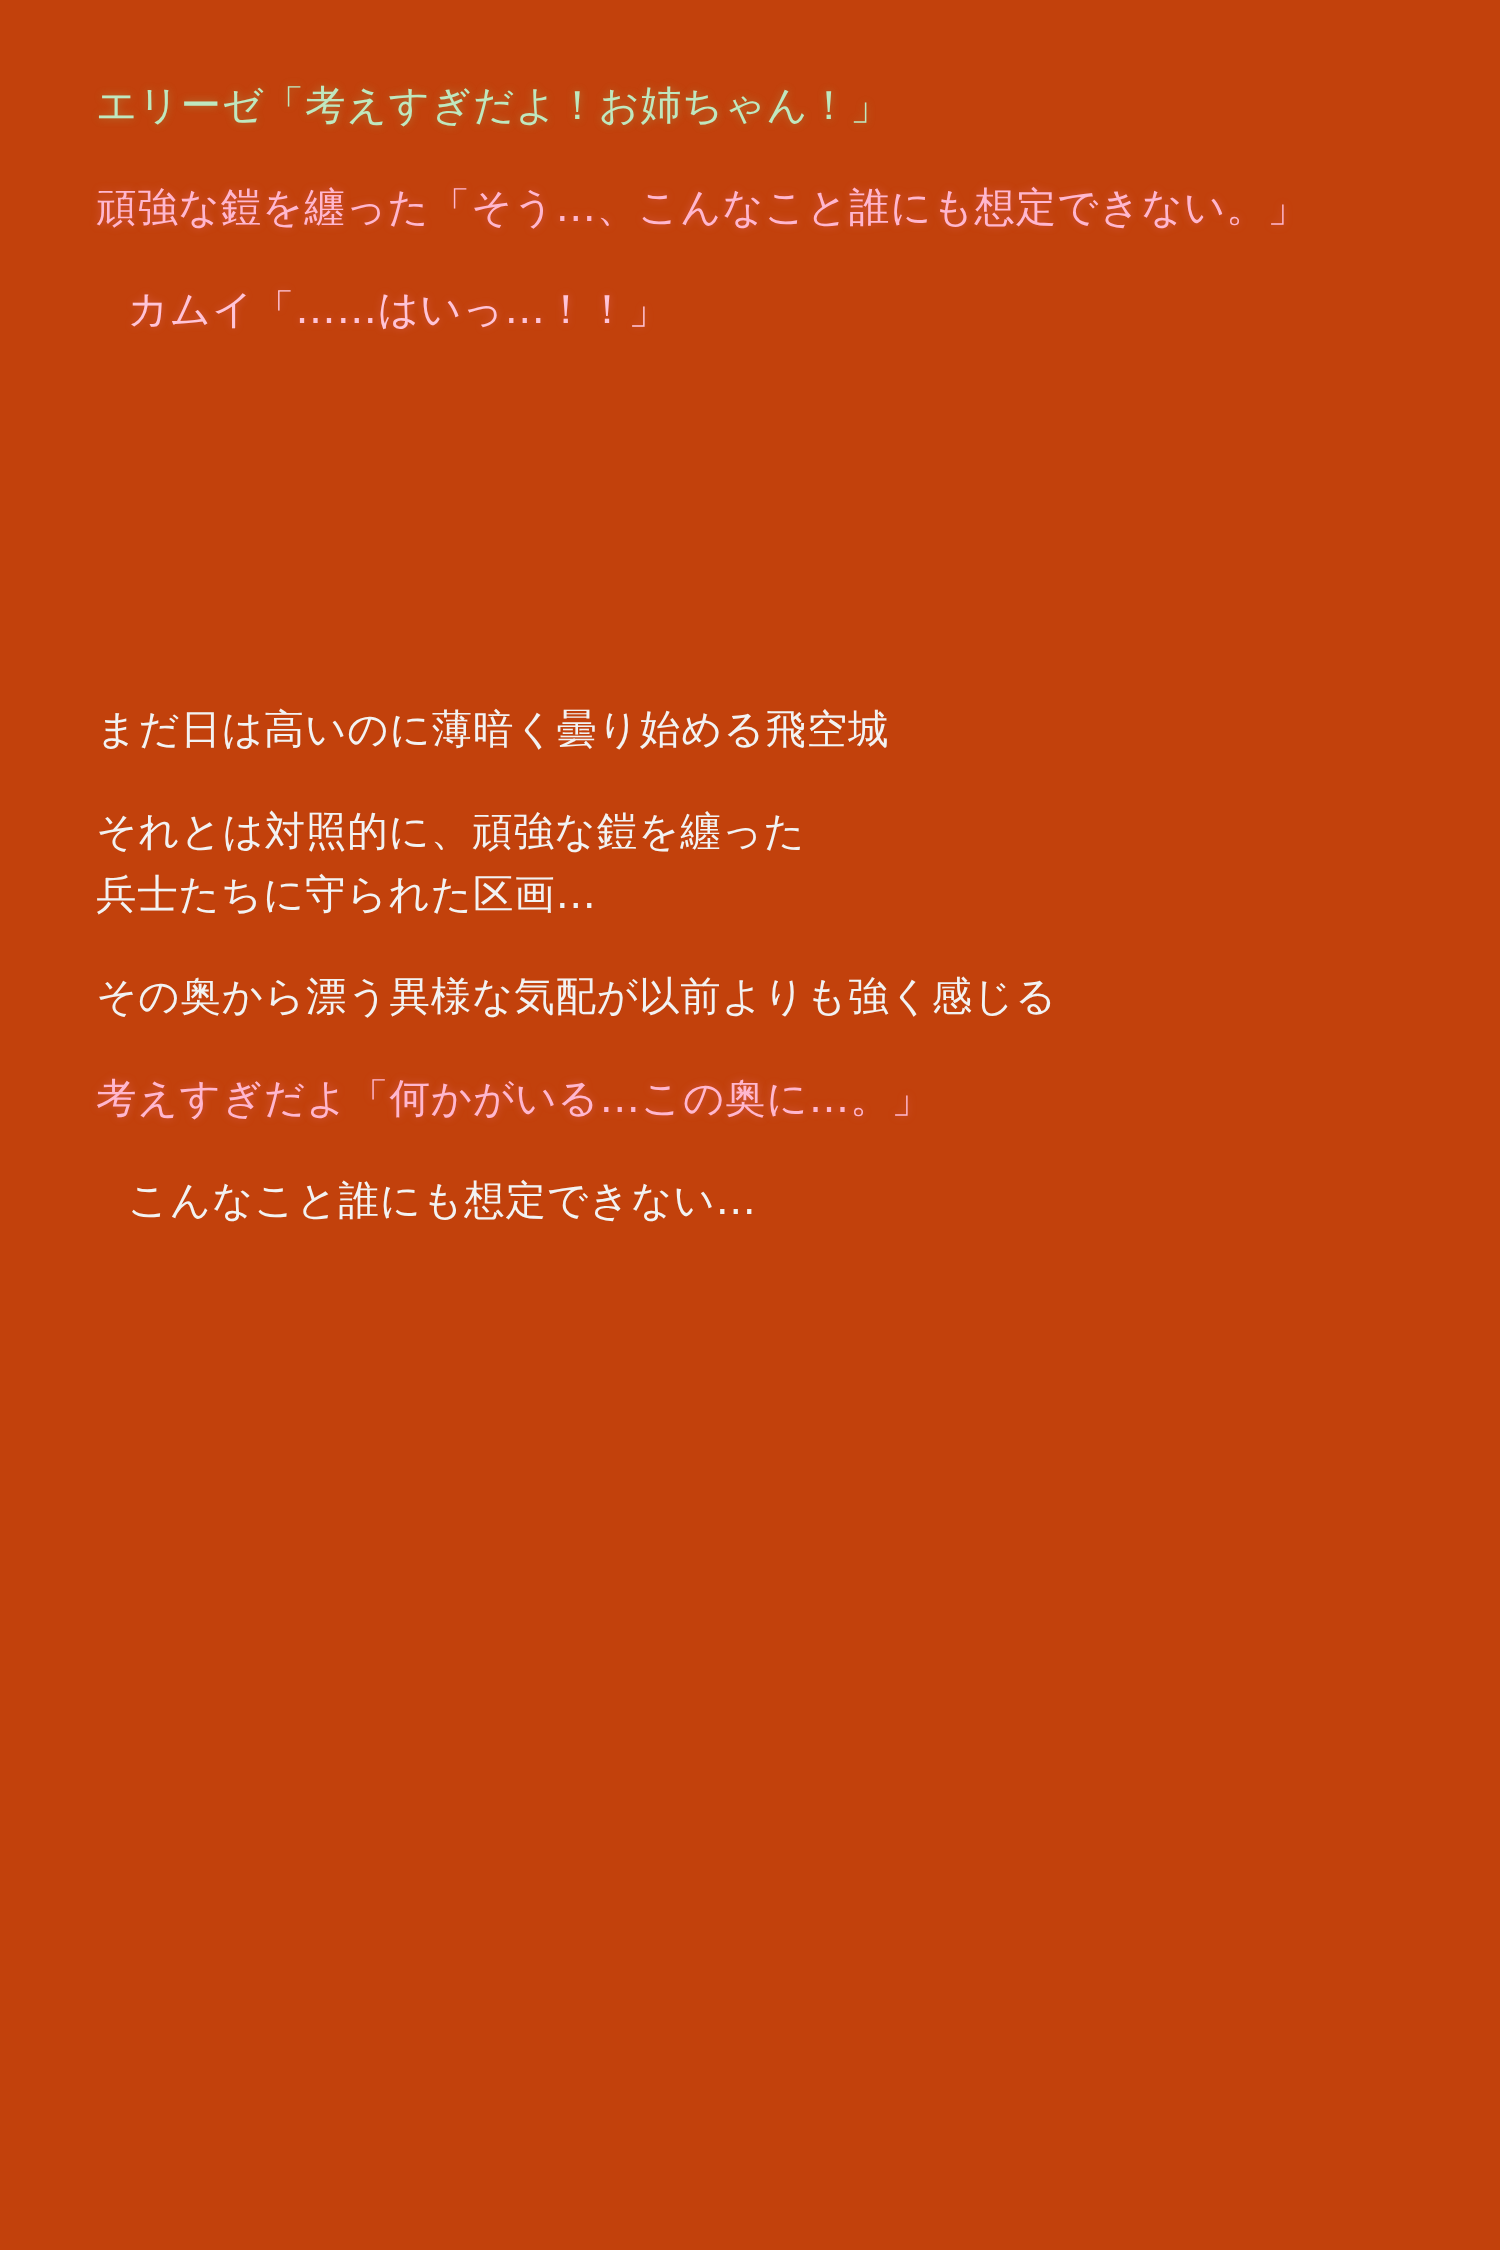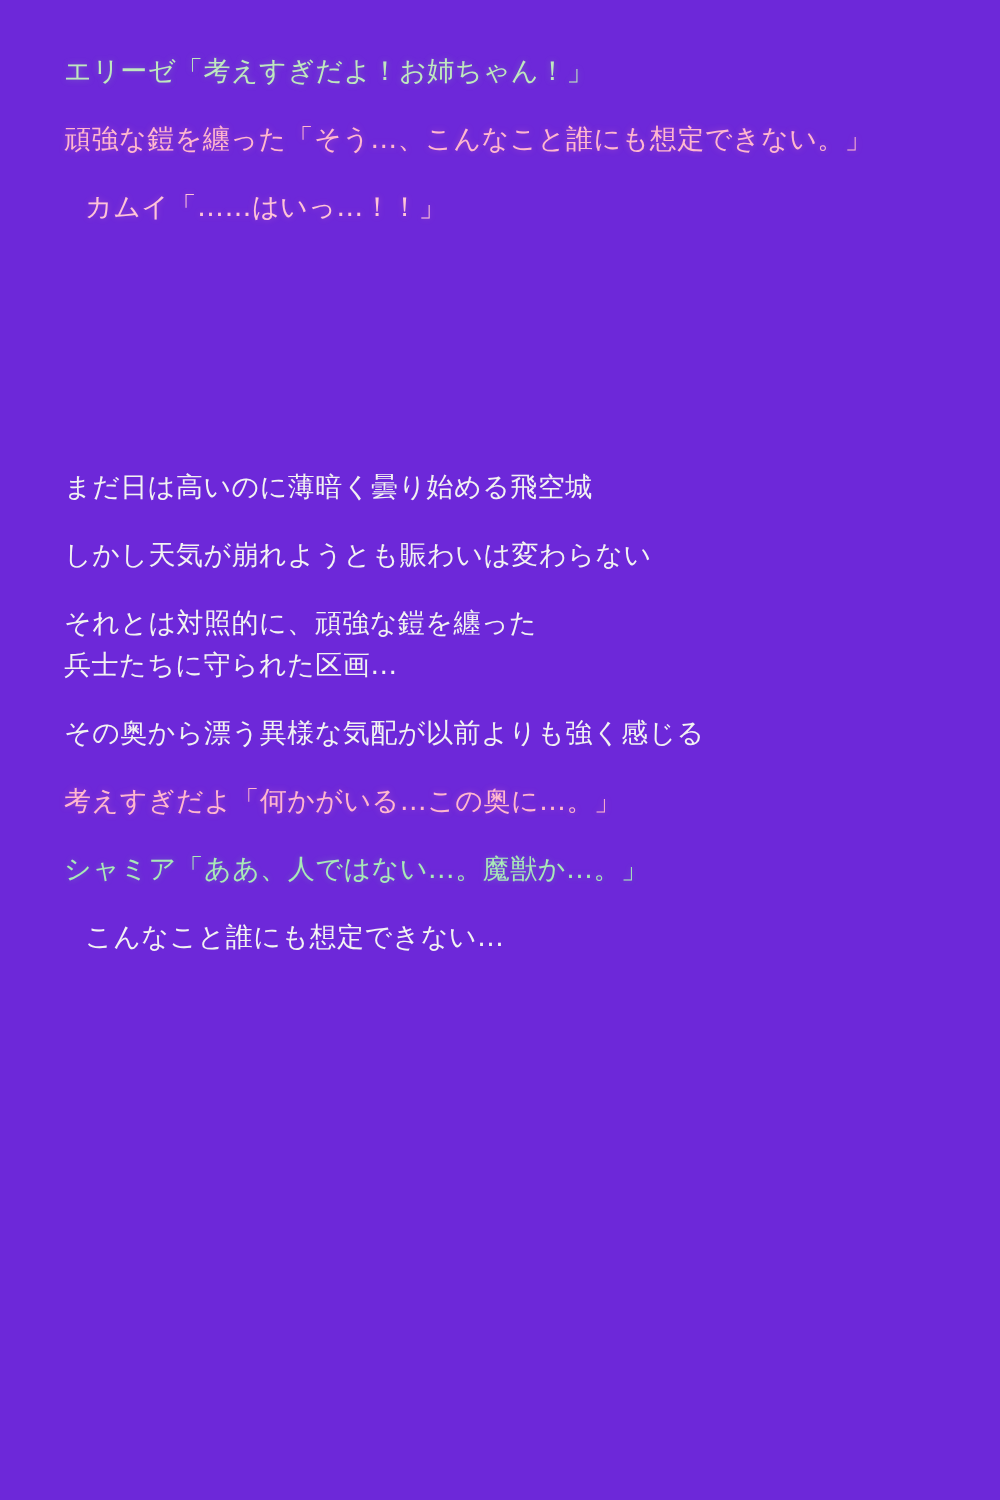--- a/index.html
+++ b/index.html
@@ -10,21 +10,21 @@
   body {
     width: 1000px;
     height: 1500px;
     overflow: hidden;
     font-family: "DejaVu Sans", "Liberation Sans", sans-serif;
   }
   .page {
     position: relative;
     width: 1000px;
     height: 1500px;
-    background: #6d28d9;
+    background: #c2410c;
   }
   .block {
     position: absolute;
     left: 64px;
     right: 40px;
   }
   .line {
     font-size: 27px;
     line-height: 42px;
     letter-spacing: 0.5px;
@@ -69,22 +69,20 @@
 <div class="page">
 
   <div class="block" id="dialogue-section">
     <div class="para line c-elise">エリーゼ「考えすぎだよ！お姉ちゃん！」</div>
     <div class="para line c-laevatein">頑強な鎧を纏った「そう…、こんなこと誰にも想定できない。」</div>
     <div class="para line c-kamui">カムイ「……はいっ…！！」</div>
   </div>
 
   <div class="block" id="narration-section">
     <div class="para line c-narration">まだ日は高いのに薄暗く曇り始める飛空城</div>
-    <div class="para line c-narration">しかし天気が崩れようとも賑わいは変わらない</div>
     <div class="para line c-narration">それとは対照的に、頑強な鎧を纏った
 兵士たちに守られた区画…</div>
     <div class="para line c-narration">その奥から漂う異様な気配が以前よりも強く感じる</div>
     <div class="para line c-laevatein">考えすぎだよ「何かがいる…この奥に…。」</div>
-    <div class="para line c-shamir">シャミア「ああ、人ではない…。魔獣か…。」</div>
     <div class="para line c-narration">こんなこと誰にも想定できない…</div>
   </div>
 
 </div>
 
 </body></html>

